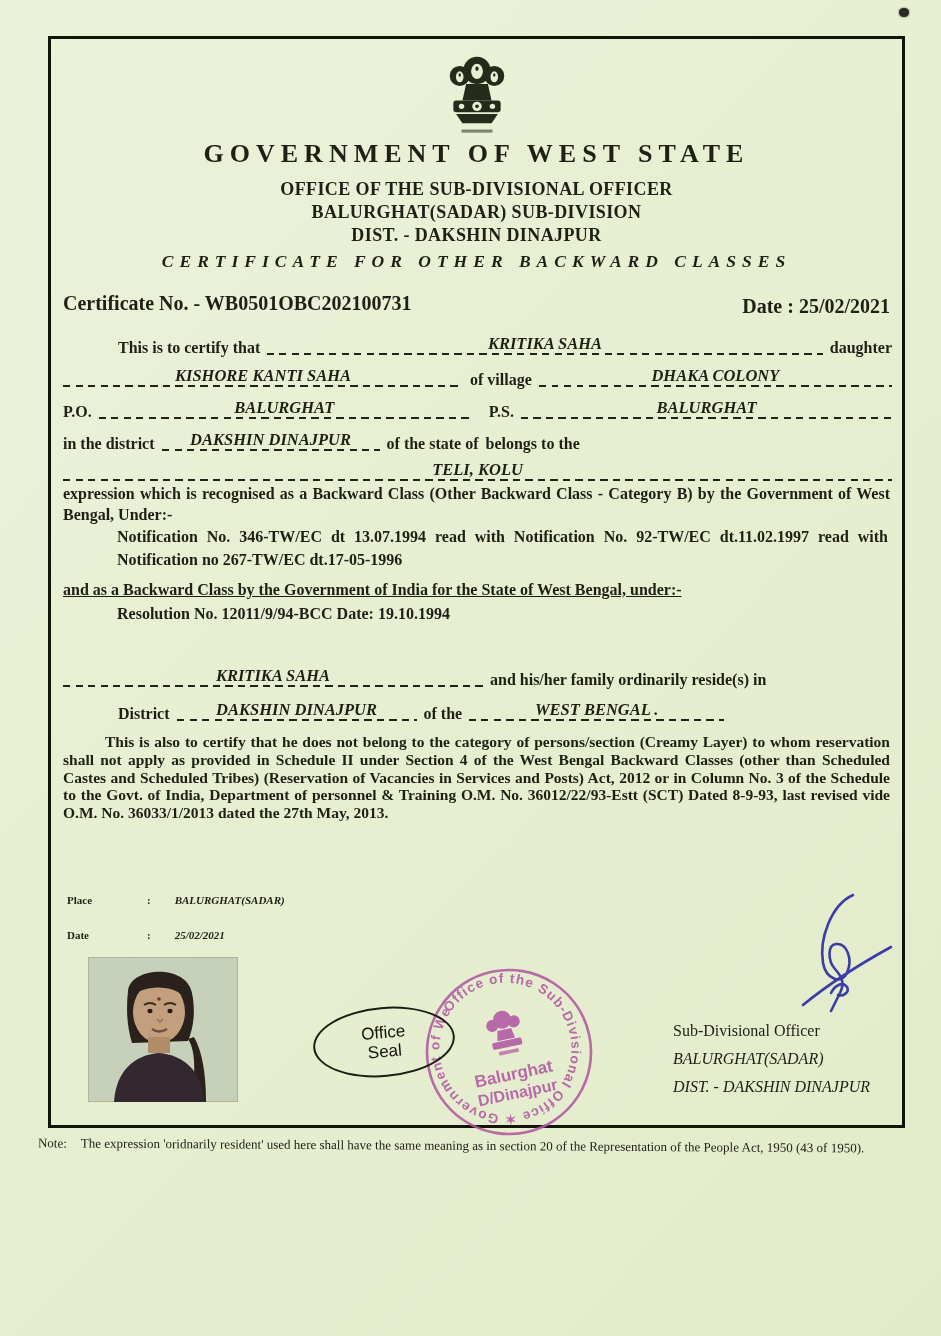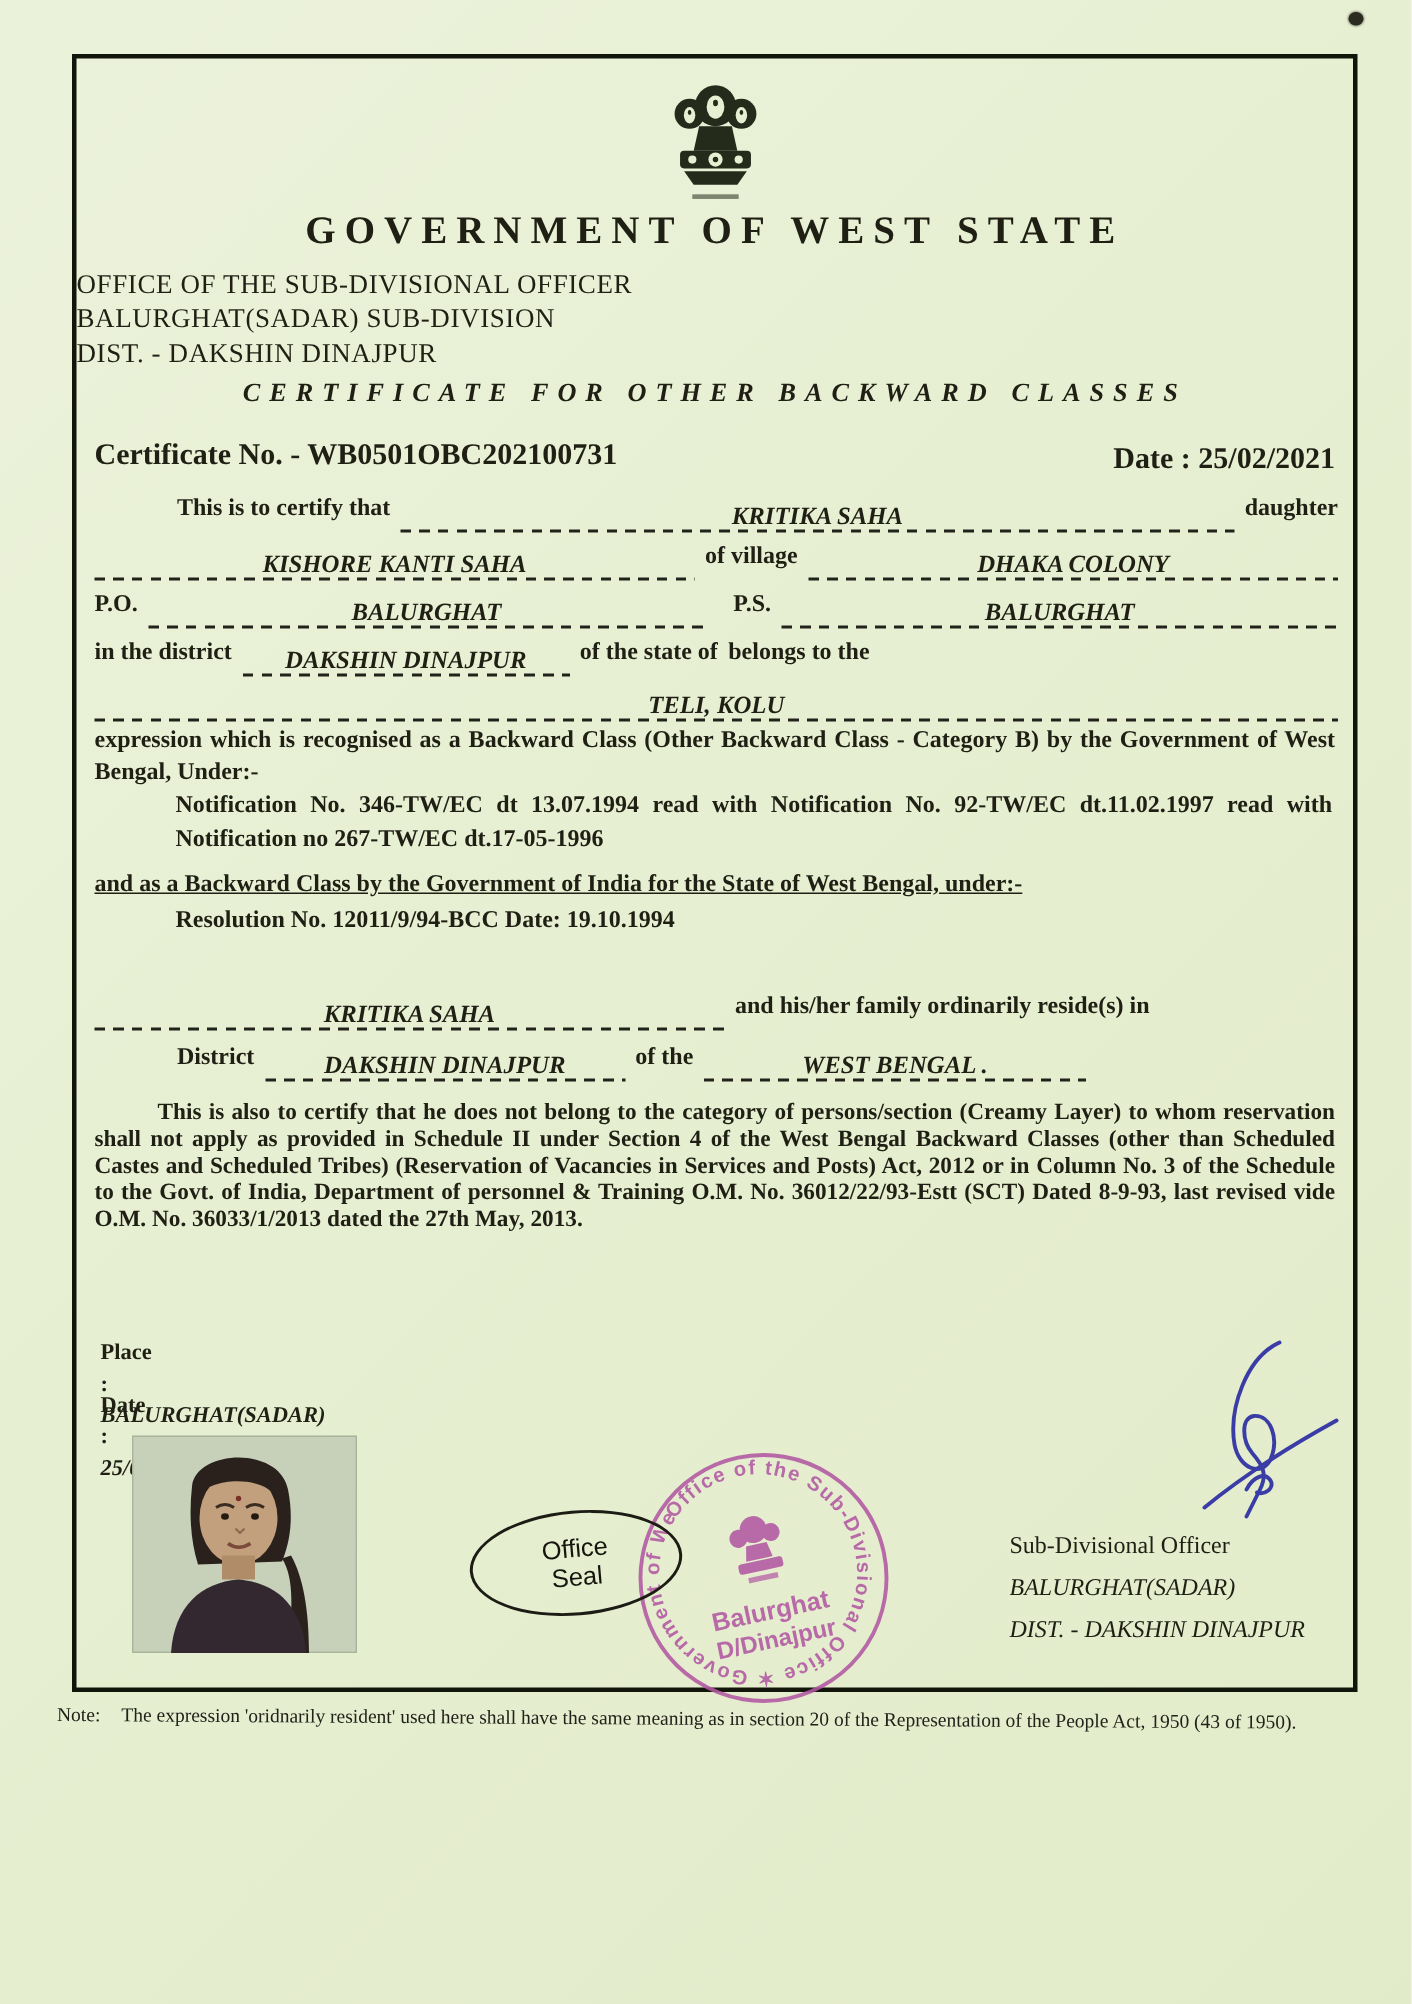--- a/index.html
+++ b/index.html
@@ -16,51 +16,51 @@
   .frame {
     position:absolute; left:48px; top:36px; width:857px; height:1092px;
     border:3px solid #12150a; position:absolute;
   }
   .abs { position:absolute; }
 
   
   .emblem-wrap { left:0; right:0; top:8px; text-align:center; }
   .gov-title { left:0; right:0; top:100px; text-align:center;
     font-size:26px; font-weight:bold; letter-spacing:6px; }
-  .office-line { left:0; right:0; text-align:left; font-size:18px; font-weight:normal; letter-spacing:.4px; }
+  .office-line { left:0; right:0; text-align:center; font-size:18px; font-weight:bold; letter-spacing:.4px; }
   .o1 { top:140px; } .o2 { top:163px; } .o3 { top:186px; }
   .cert-title { left:0; right:0; top:212px; text-align:center;
     font-size:17.5px; font-weight:bold; font-style:italic; letter-spacing:6px; }
 
   .meta-row { left:12px; right:12px; top:250px; display:flex; justify-content:space-between;
     font-size:20px; font-weight:bold;align-items:center; }
   .meta-right { padding-top:6px; }
 
   
-  .row { left:12px; right:10px; display:flex; gap:7px;
+  .row { left:12px; right:10px; display:flex; align-items:flex-end; gap:7px;
     font-size:16px; font-weight:bold; height:26px; }
   .row .lbl { white-space:nowrap; line-height:1.05; }
   .blank { position:relative; align-self:stretch; }
   .blank.grow { flex:1 1 auto; }
   .blank::after { content:""; position:absolute; left:0; right:0; bottom:2px; height:2.4px;
     background:repeating-linear-gradient(to right,#22221a 0,#22221a 7px,transparent 7px,transparent 12.5px); }
   .blank .val { position:absolute; left:0; right:0; bottom:3px; text-align:center;
     font-style:italic; font-weight:bold; font-size:16.5px; white-space:nowrap; }
   .r1 { top:292px; } .r2 { top:324px; } .r3 { top:356px; } .r4 { top:388px; } .r5 { top:418px; }
   .para { left:12px; right:12px; font-size:16px; font-weight:bold; line-height:21px; text-align:justify; }
   .p-community { top:444px; }
   .p-notification { top:486px; left:66px; right:14px; line-height:23px; }
   .p-govindia { top:540px;text-decoration:underline; }
   .p-resolution { top:564px; left:66px; }
   .r-resides { top:624px; }
   .r-district { top:658px; margin-left:55px; right:65px; }
   .p-creamy { top:694px; line-height:17.8px; font-size:15.5px; text-indent:42px; }
 
   
-  .pd-row { left:16px; display:flex; gap:4px; font-size:15px; font-weight:bold;flex-direction:column; }
+  .pd-row { left:16px; display:flex; gap:24px; font-size:11px; font-weight:bold; }
   .pd-row .l { width:56px; } .pd-row .v { font-style:italic; }
   .pd-place { top:855px; } .pd-date { top:890px; }
 
   
   .photo { left:37px; top:918px; width:150px; height:145px; }
   .office-seal { left:262px; top:968px; width:142px; height:70px;
     border:2.4px solid #1c1c14; border-radius:50%;
     display:flex; flex-direction:column; align-items:center; justify-content:center;
     font-family:"Liberation Sans", sans-serif; font-size:17px; line-height:19px; color:#15150e;
     transform:rotate(-5deg); background:transparent; z-index:3; }

